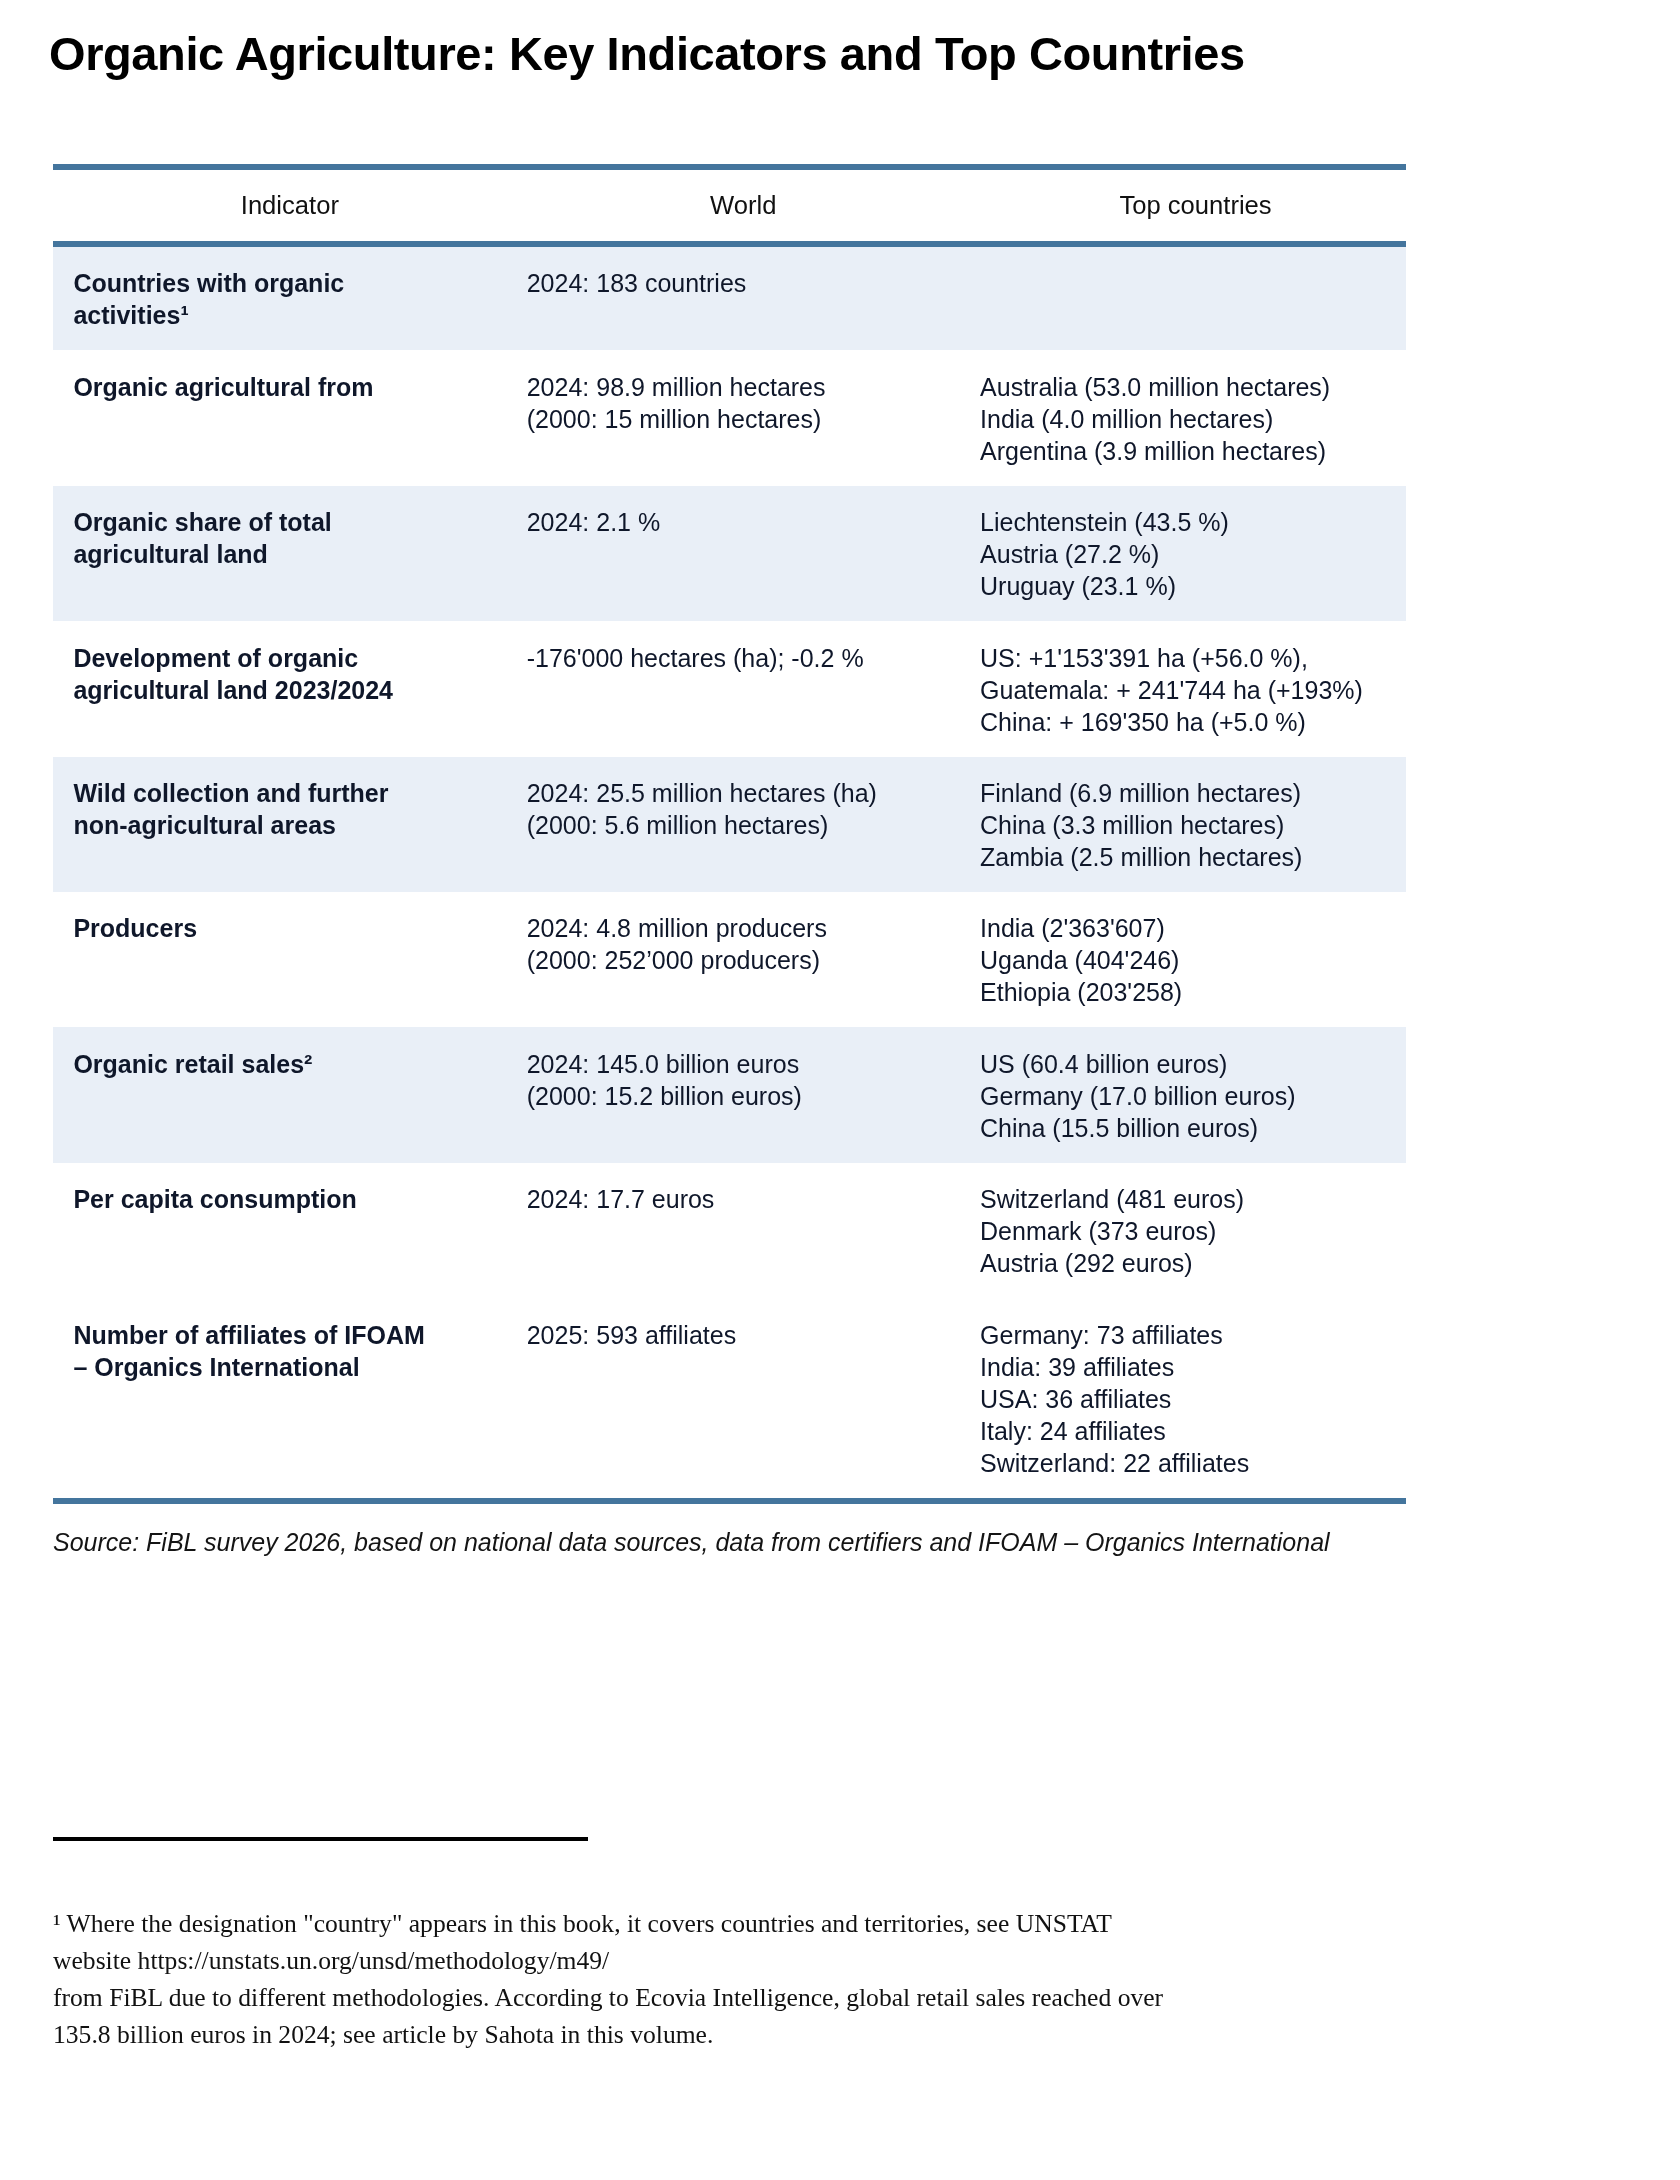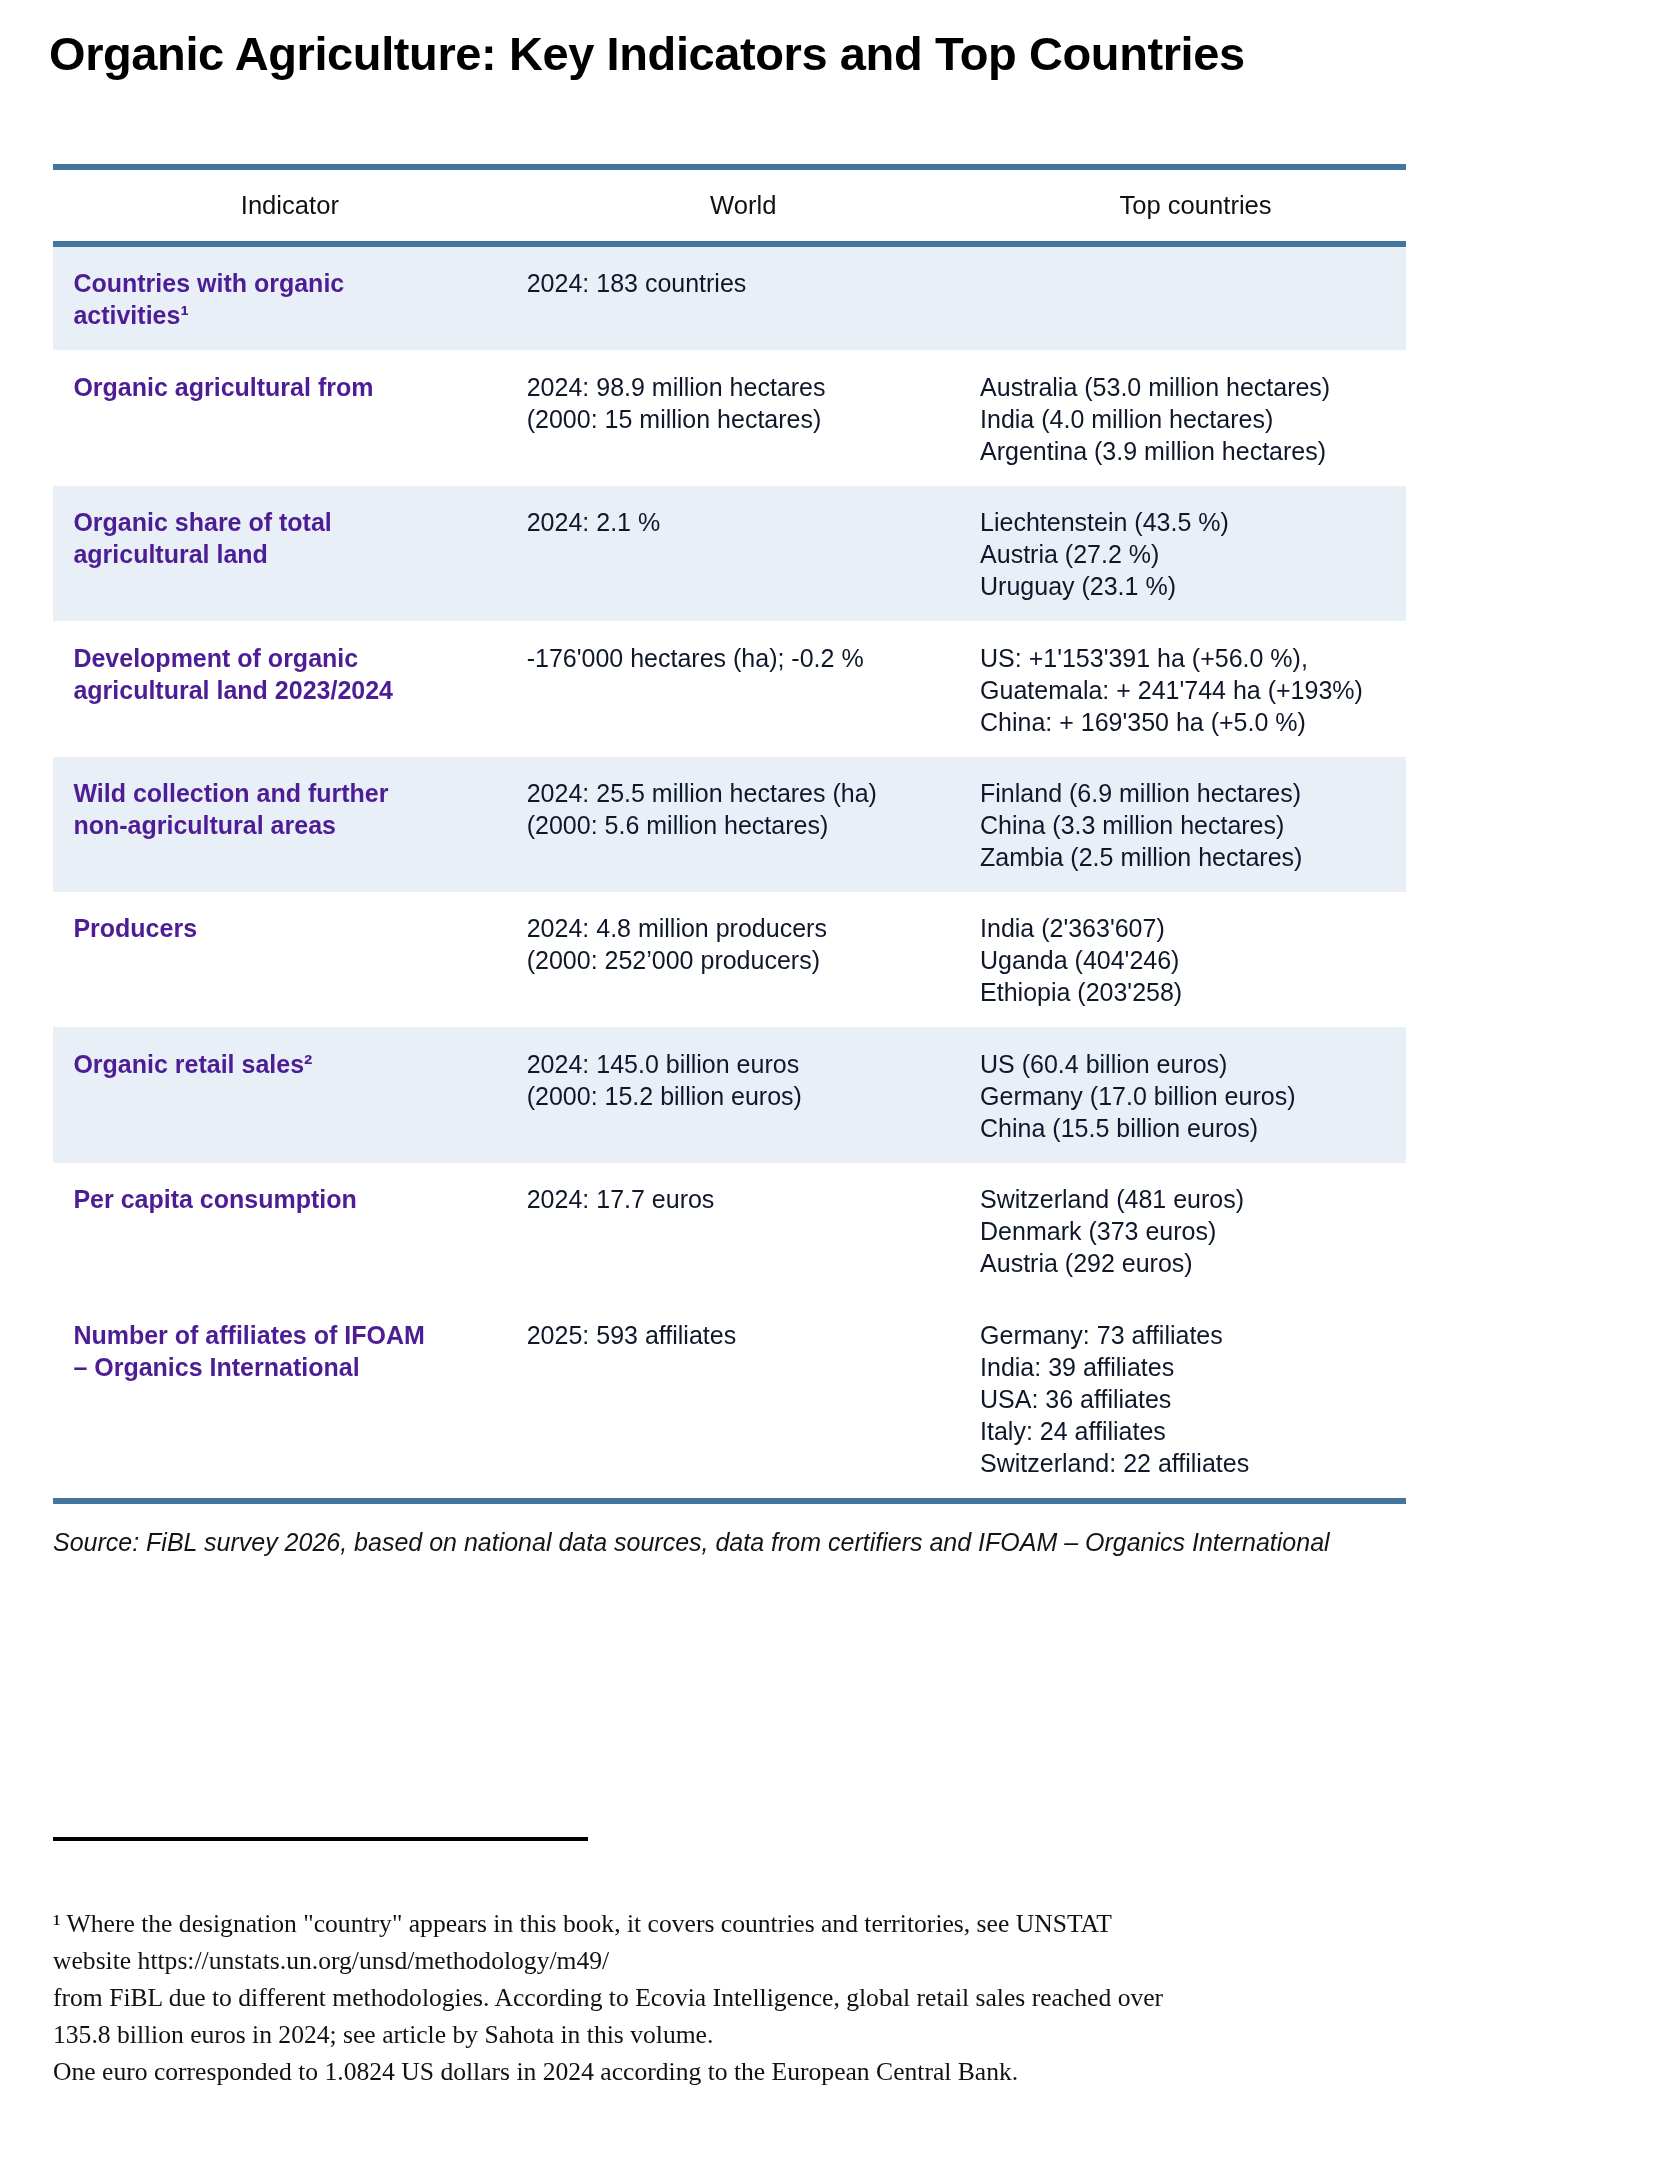--- a/index.html
+++ b/index.html
@@ -12,21 +12,21 @@
 
   .tbl-wrap { position:absolute; left:53px; top:164px; }
   table { border-collapse:collapse; table-layout:fixed; width:1358px;
           border-top:6px solid var(--accent); border-bottom:6.8px solid var(--accent); }
   col.c1 { width:453px; } col.c2 { width:453px; } col.c3 { width:451px; }
   thead th { border-bottom:6px solid var(--accent); height:77px; text-align:center;
              vertical-align:middle; font-weight:400; font-size:25.6px; color:#111;
              padding-left:20.4px; }
   tbody td { vertical-align:top; padding:20.4px 15.3px 19px 20.4px; font-size:25px;
              line-height:32px; color:#0f172a; }
-  tbody td.c-ind { font-weight:700; color:#4c1d95; }
+  tbody td.c-ind { font-weight:700; color:#0f172a; }
   tr.shaded td { background:var(--shade); }
 
   .source { position:absolute; left:53px; top:1528px; font-size:25px; font-style:italic;
             color:#141414; }
 
   .fn-sep { position:absolute; left:53px; top:1837px; width:535px; height:4.3px; background:#000; }
   .footnotes { position:absolute; left:53px; top:1905px; width:1431px;
                font-family:"Liberation Serif", serif; font-size:25.6px; line-height:37px;
                color:#111; }
 </style>
@@ -182,17 +182,16 @@
 
   <div class="source">Source: FiBL survey 2026, based on national data sources, data from certifiers and IFOAM – Organics International</div>
 
   <div class="fn-sep"></div>
 
   <div class="footnotes">
       <div>¹ Where the designation "country" appears in this book, it covers countries and territories, see UNSTAT</div>
       <div>website https://unstats.un.org/unsd/methodology/m49/</div>
       <div>from FiBL due to different methodologies. According to Ecovia Intelligence, global retail sales reached over</div>
       <div>135.8 billion euros in 2024; see article by Sahota in this volume.</div>
-      <div>One euro corresponded to 1.0824 US dollars in 2024 according to the European Central Bank.</div>
     </div>
 
 </div>
 
 
 </body></html>

